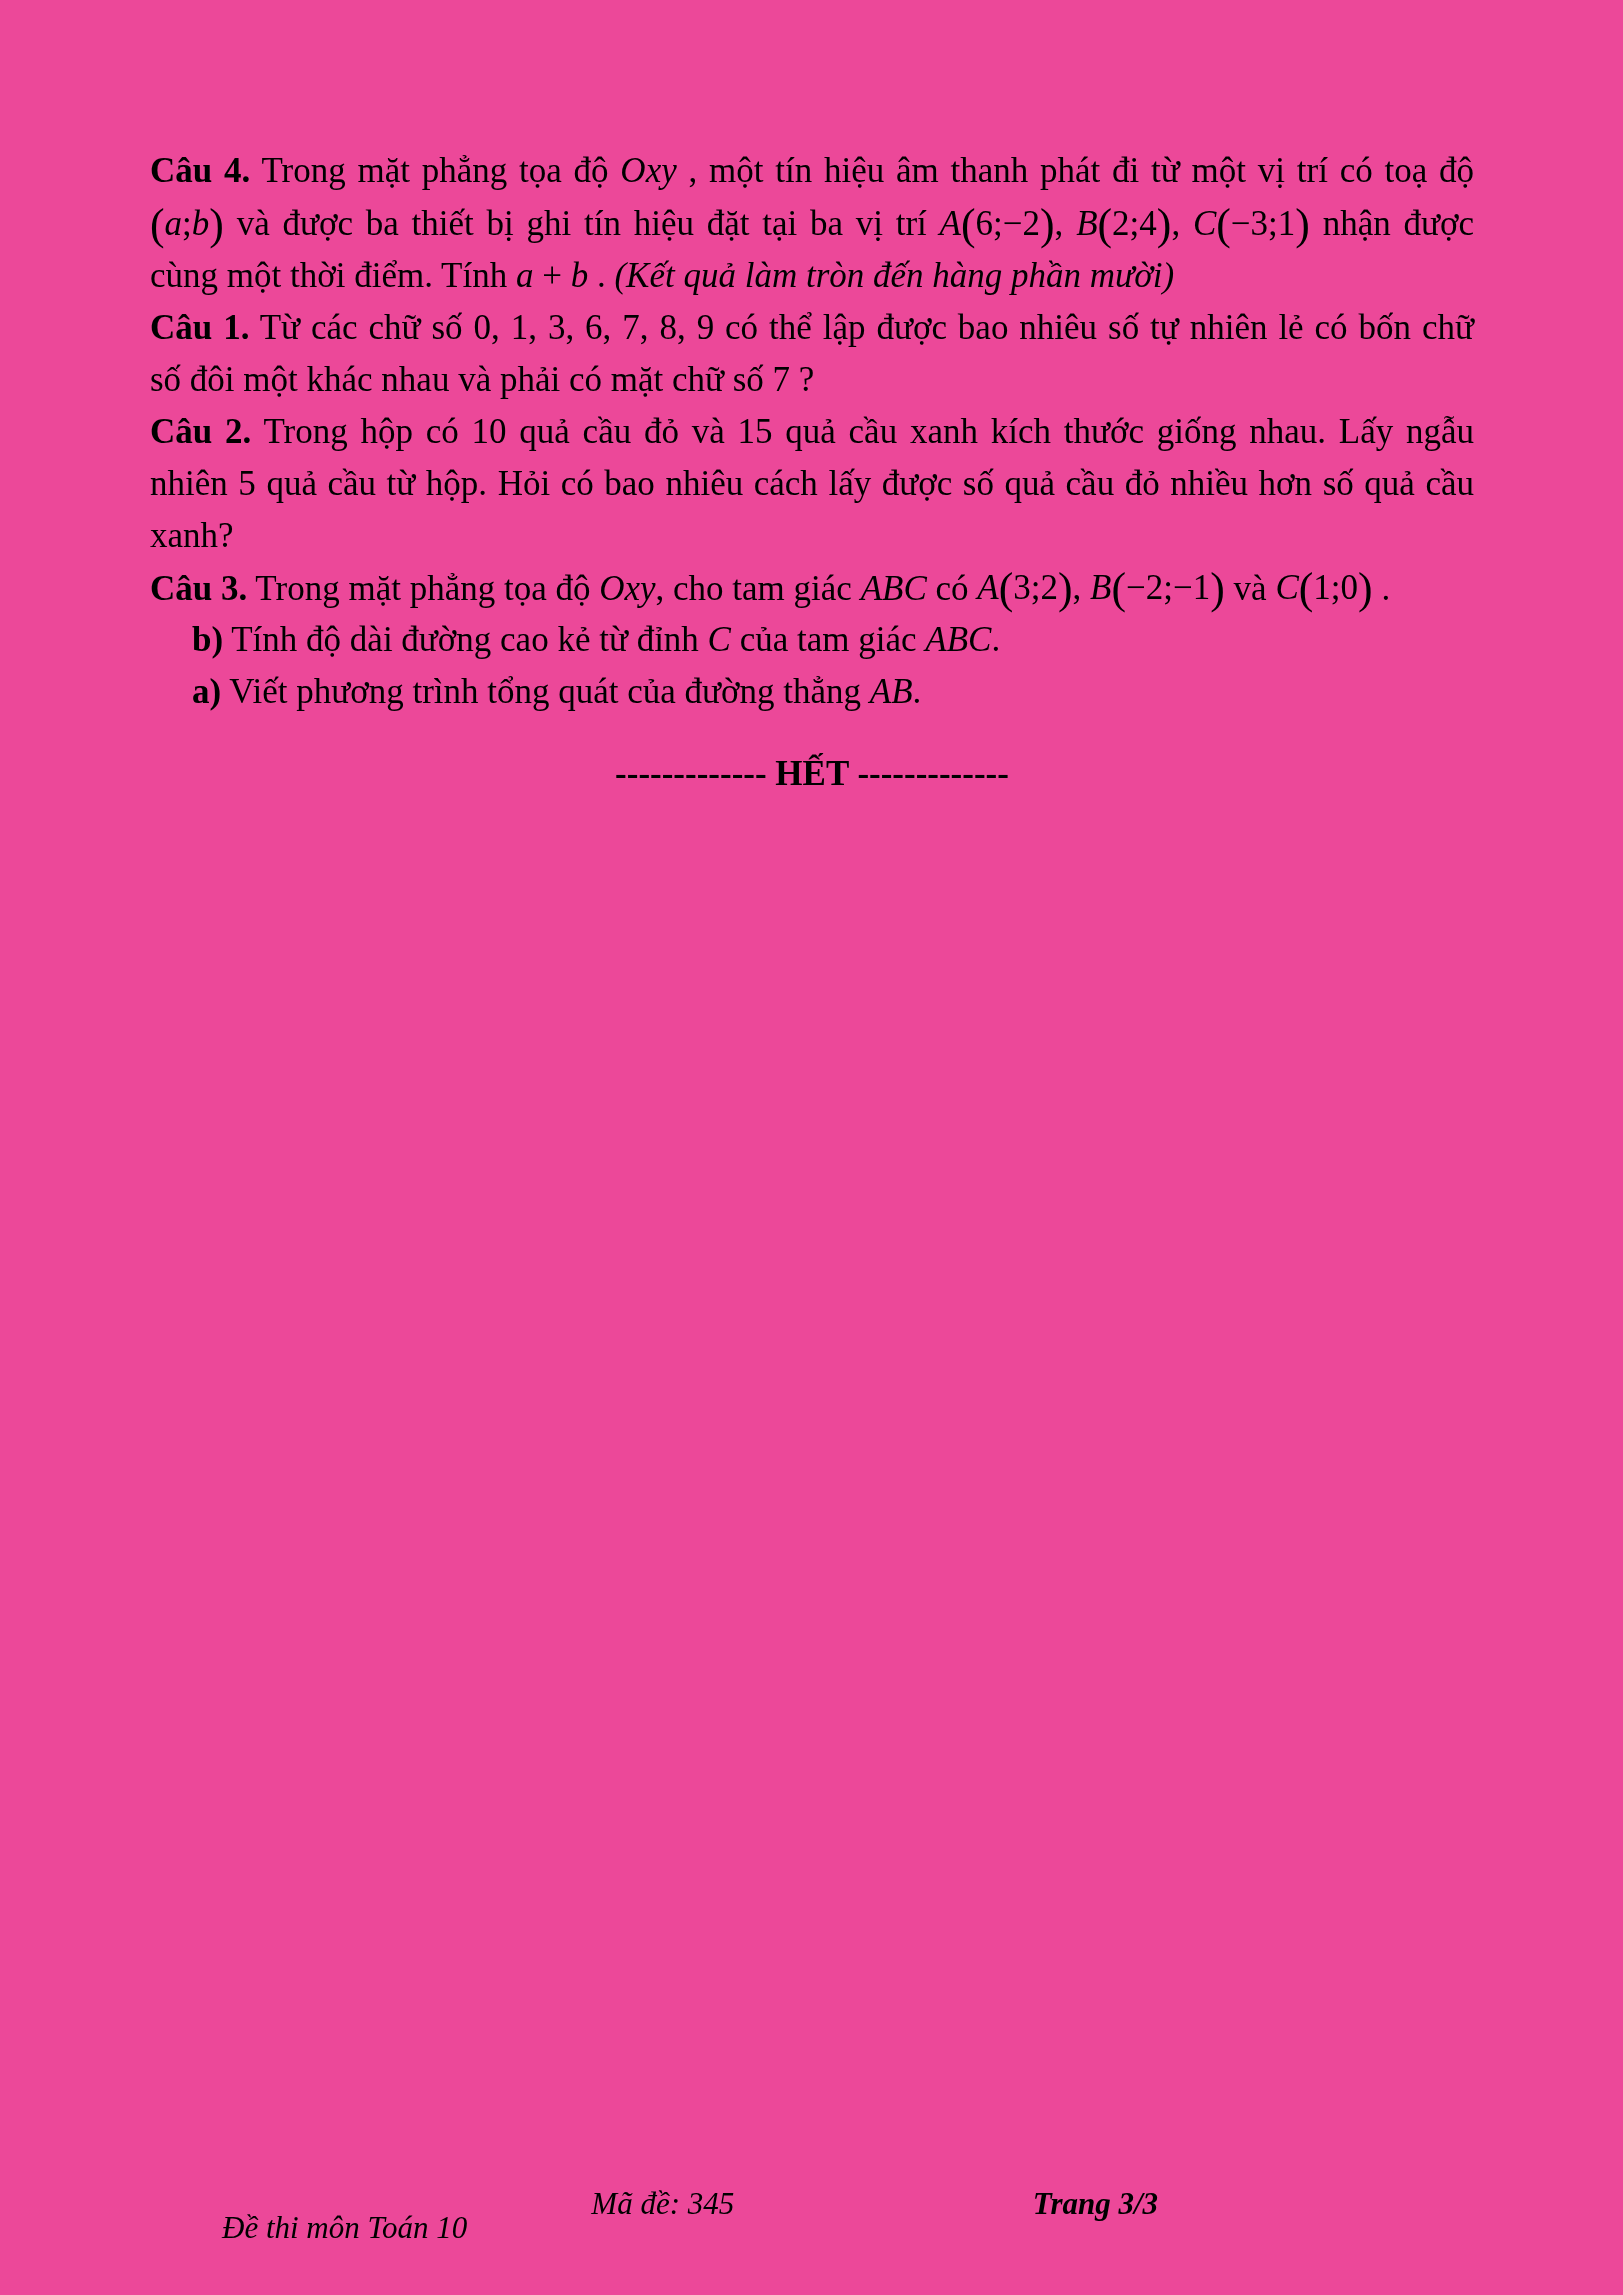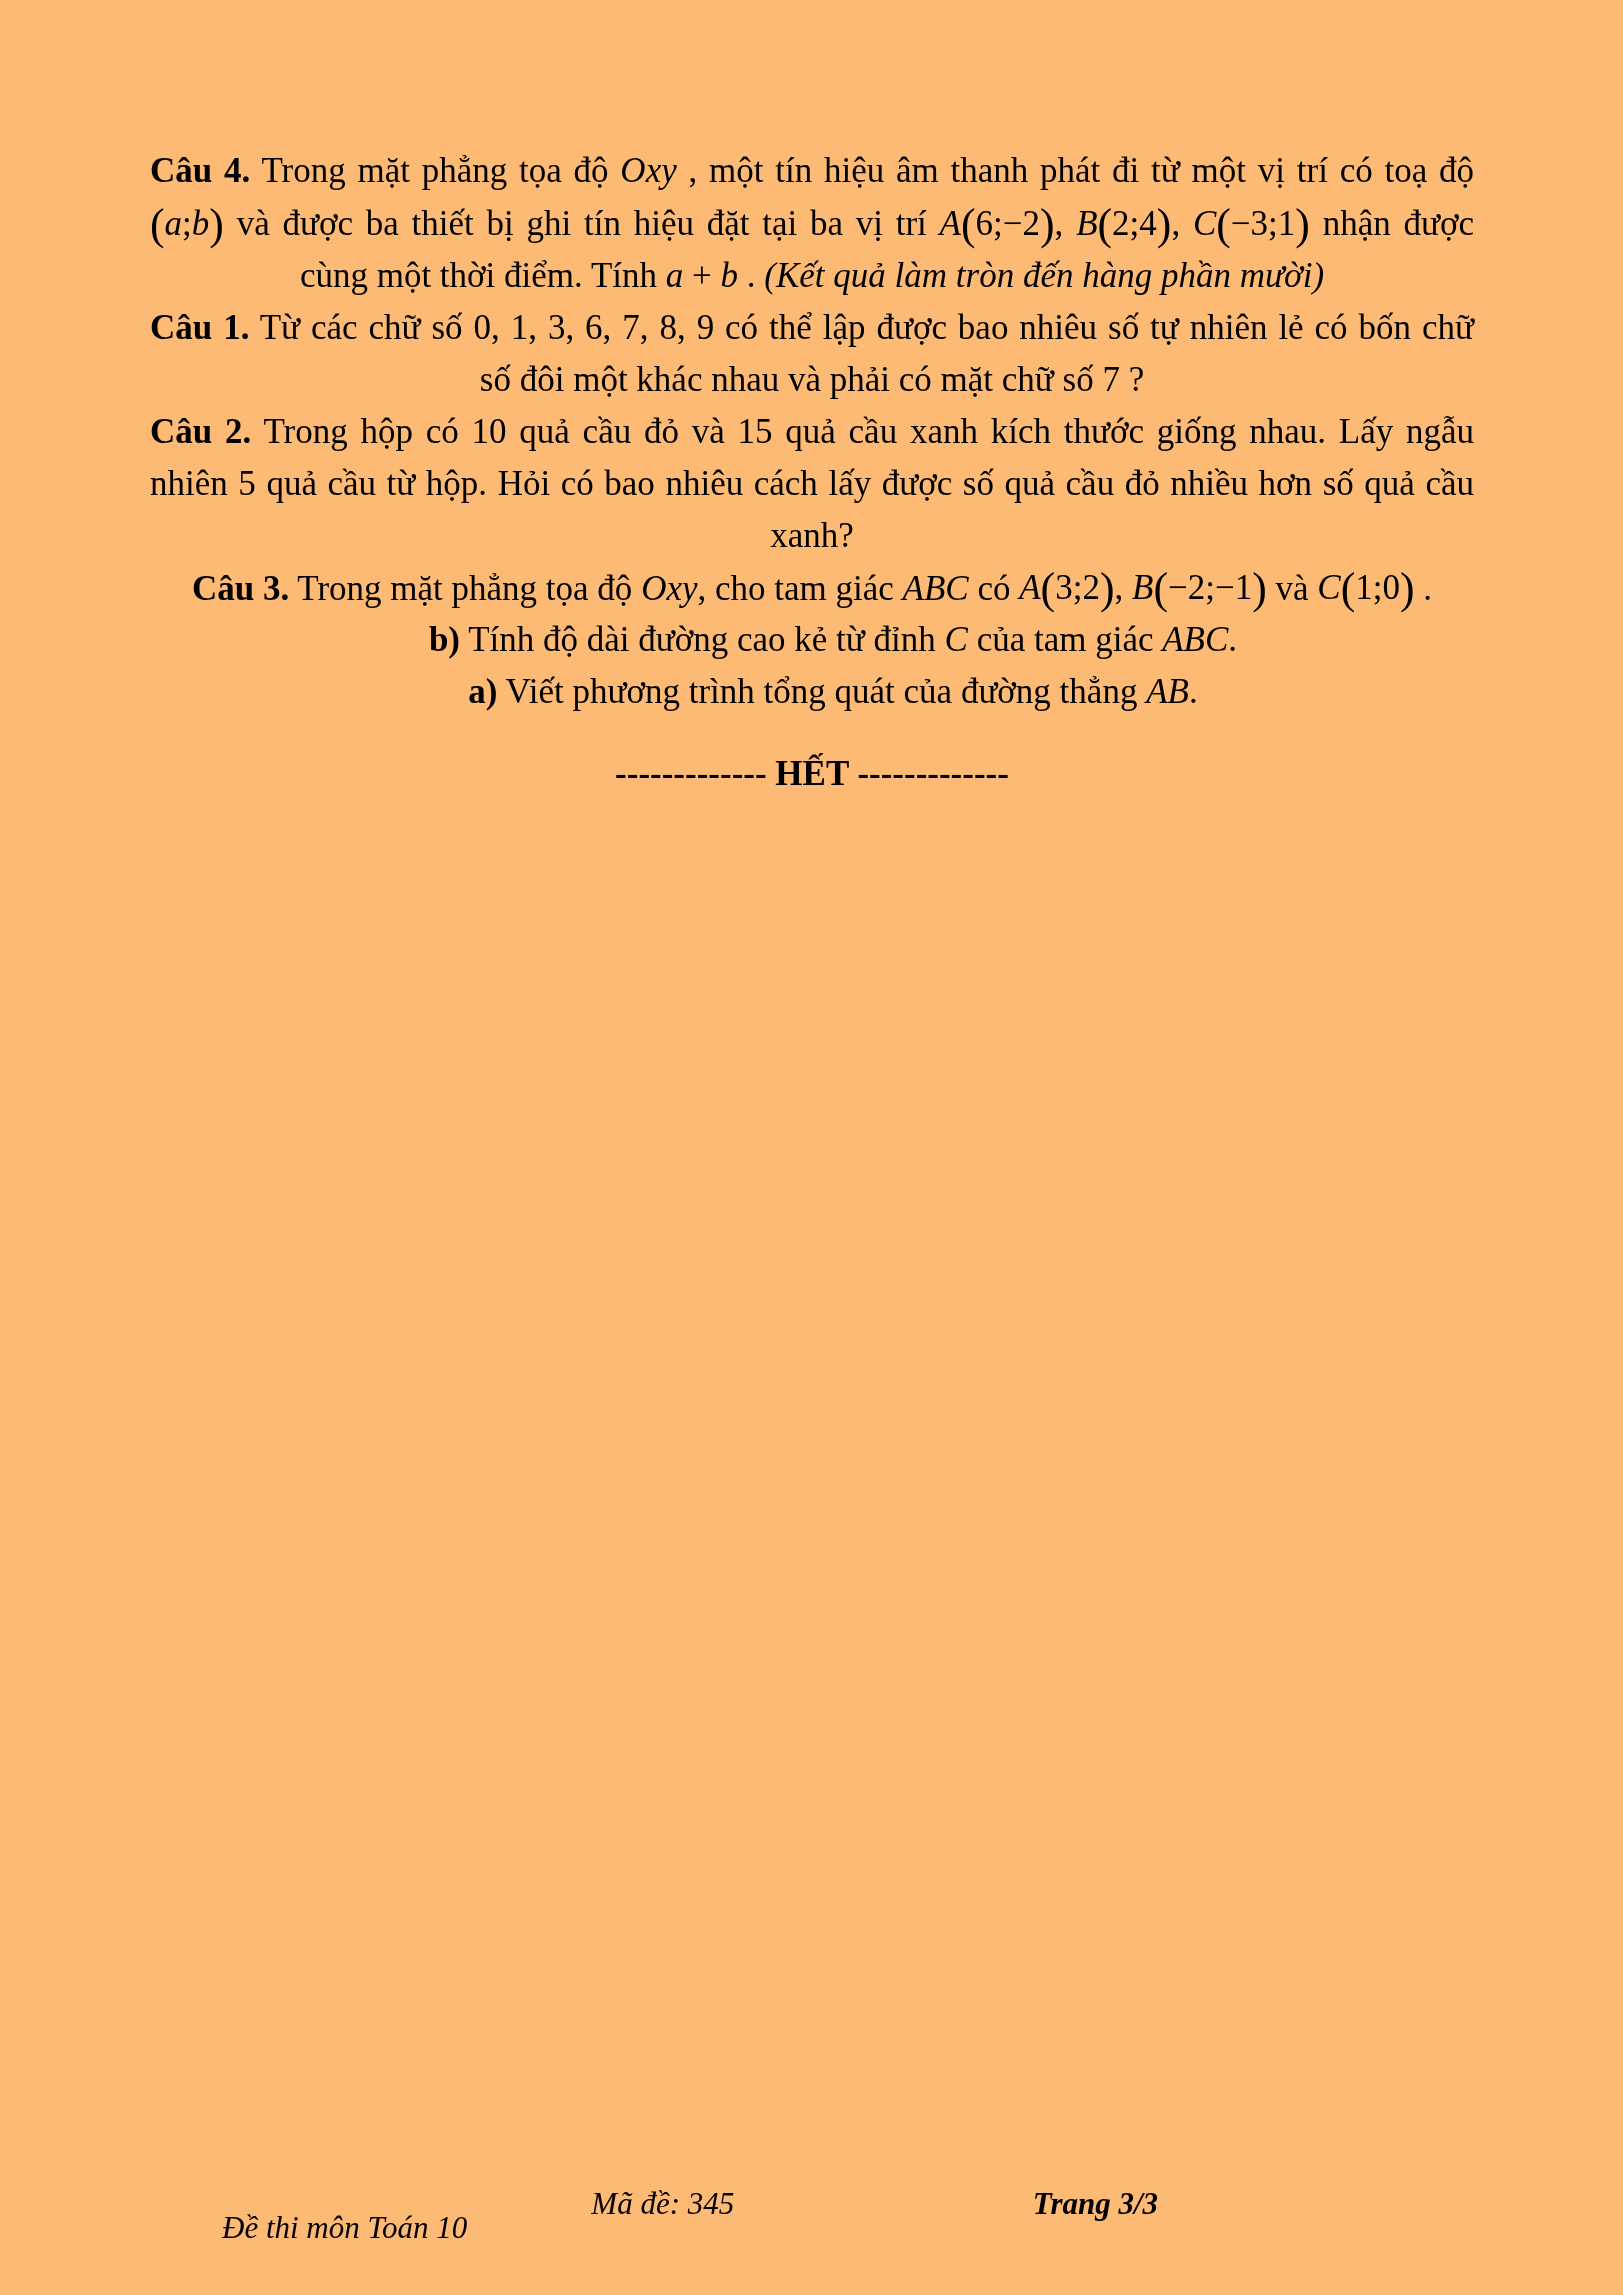--- a/index.html
+++ b/index.html
@@ -1,32 +1,32 @@
 <!DOCTYPE html>
 <html style="font-size:10.5px"><head>
 <meta charset="utf-8">
 <style>
   html, body { margin: 0; padding: 0; background: #ffffff; }
   .page {
     position: relative;
     width: 1623px;
     height: 2295px;
-    background: #fdba74;
+    background: #ec4899;
     color: #000000;
     font-family: "Liberation Serif", serif;
     font-size: 35px;
     overflow: hidden;
   }
   .doc-body {
     position: absolute;
     left: 150px;
     top: 145px;
     width: 1324px;
   }
-  .line { line-height: 52px; min-height: 52px; text-align: center; }
+  .line { line-height: 52px; min-height: 52px; text-align: left; }
   .line.fill { text-align: justify; text-align-last: justify; }
   .line.center { text-align: right; text-align-last: center; }
   .line.indented { padding-left: 42px; }
   .line.gap { margin-top: 30px; }
   .seg-b { font-weight: bold; }
   .seg-i { font-style: italic; }
   .seg-p { font-weight: normal; font-style: normal; }
   .mq { white-space: nowrap; }
   .mvar { font-style: italic; }
   .mparen { font-size: 1.25em; vertical-align: -0.08em; }

